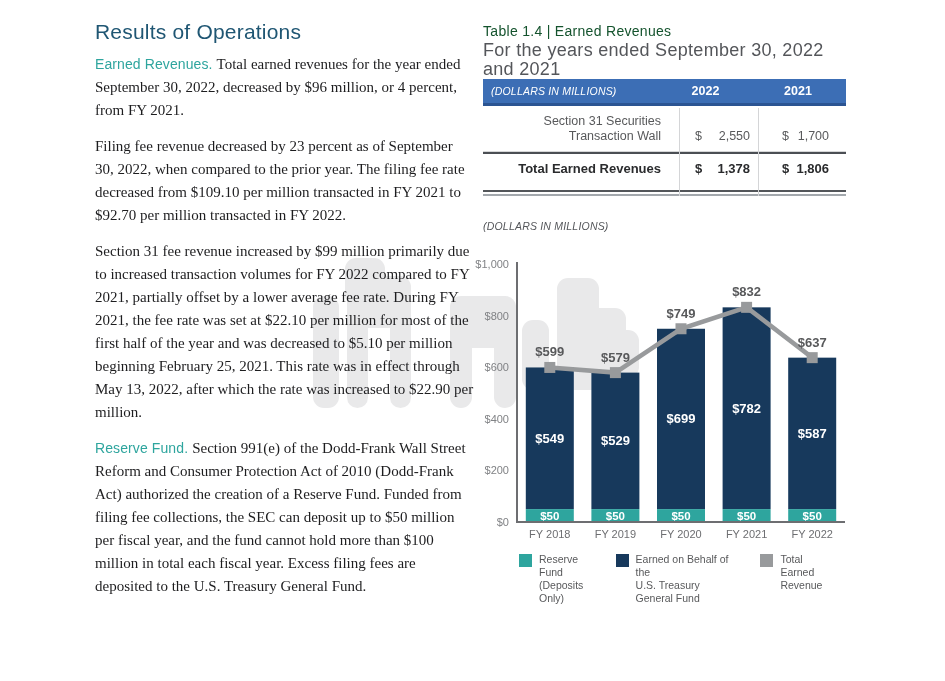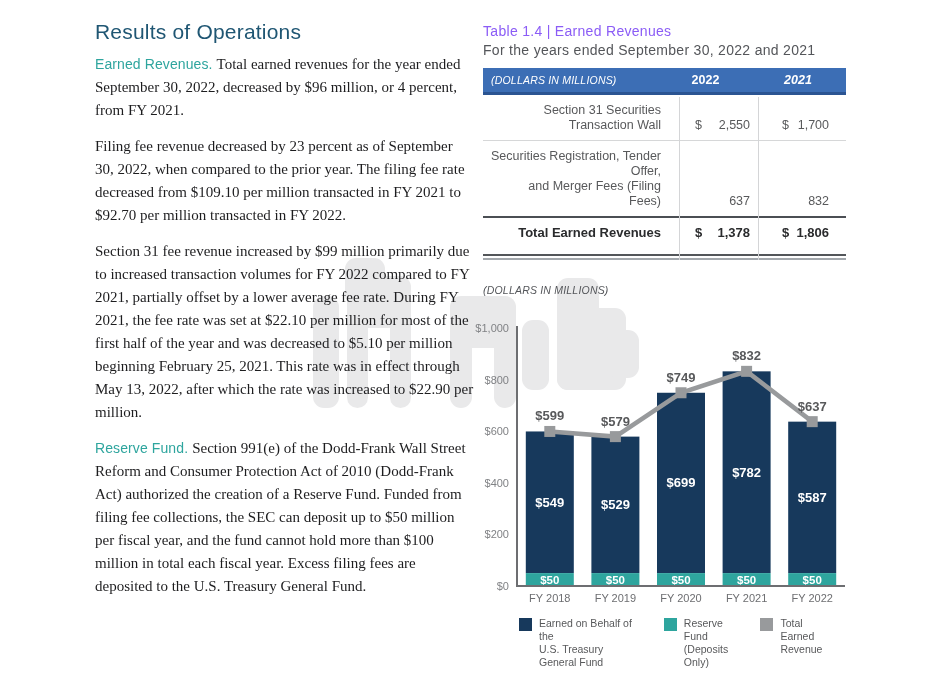--- a/index.html
+++ b/index.html
@@ -11,30 +11,30 @@
   
   .left-col{position:absolute;left:95px;top:20px;width:380px;z-index:2;}
   .h1{font-size:21px;line-height:24px;color:#1F5673;margin:0 0 9px 0;font-weight:normal;
       letter-spacing:.2px;}
   .body-p{font-family:"Liberation Serif",serif;font-size:15px;line-height:23px;
           color:#1d1d1f;margin:0 0 13px 0;}
   .lead{font-family:"Liberation Sans",sans-serif;font-weight:normal;font-size:14px;
         color:#2EA59E;margin-right:4px;letter-spacing:.1px;}
   
   .right-col{position:absolute;left:483px;top:22px;width:363px;z-index:2;}
-  .blk-title{font-size:14px;line-height:19px;color:#8b5cf6;letter-spacing:.3px;}
-  .blk-sub{font-size:14px;line-height:19px;color:#54565A;letter-spacing:.3px;margin-bottom:8px;}
+  .blk-title{font-size:14px;line-height:19px;color:#14532d;letter-spacing:.3px;}
+  .blk-sub{font-size:18px;line-height:19px;color:#54565A;letter-spacing:.3px;}
   
   .tbl{position:relative;width:363px;}
   .tbl-head{display:flex;align-items:center;background:#3C6EB5;color:#ffffff;height:24px;
             border-bottom:3px solid #2B5492;}
   .hdr-label{flex:1;font-style:italic;font-size:10.5px;padding-left:8px;letter-spacing:.2px;}
   .hdr-col{width:97px;text-align:center;font-weight:bold;font-size:12.5px;padding-right:8px;
            box-sizing:border-box;}
-  .hdr-col.c2{width:88px;font-style:italic;}
+  .hdr-col.c2{width:88px;}
   .tbl-row{display:flex;color:#58595B;font-size:12.5px;line-height:15px;padding:8px 0 7px 0;}
   .tbl-row .lbl{flex:1;padding-left:5px;text-align:right;}
   .tbl-row .lbl .ind{padding-left:14px;}
   .val{width:97px;display:flex;justify-content:space-between;align-items:flex-end;
        box-sizing:border-box;padding:0 8px 0 34px;}
   .val.c2{width:88px;padding:0 17px 0 24px;}
   .tbl-sep{height:1px;background:#d6d7d8;}
   .tbl-strong{height:2px;background:#4B4F54;}
   .total-row{color:#2A2B2D;font-weight:bold;font-size:13px;padding:7px 0 14px 0;}
   .dbl-a{height:2px;background:#53565A;margin-bottom:2px;}
@@ -103,34 +103,20 @@
             <span>2,550</span>
           </div>
           <div class="val c2">
             <span>$</span>
             <span>1,700</span>
           </div>
         </div>
 
         <div class="tbl-sep"></div>
 
-        <div class="tbl-row">
-          <div class="lbl">
-            <div>Securities Registration, Tender Offer,</div>
-            <div class="ind">and Merger Fees (Filing Fees)</div>
-          </div>
-          <div class="val">
-            <span></span>
-            <span>637</span>
-          </div>
-          <div class="val c2">
-            <span></span>
-            <span>832</span>
-          </div>
-        </div>
 
         <div class="tbl-strong"></div>
 
         <div class="tbl-row total-row">
           <div class="lbl">Total Earned Revenues</div>
           <div class="val">
             <span>$</span>
             <span>1,378</span>
           </div>
           <div class="val c2">
@@ -192,31 +178,31 @@
           <text x="26" y="14" text-anchor="end" fill="#808285" font-size="11">$1,000</text>
           <text x="66.8" y="284" text-anchor="middle" fill="#6D6E71" font-size="11">FY 2018</text>
           <text x="132.39999999999998" y="284" text-anchor="middle" fill="#6D6E71" font-size="11">FY 2019</text>
           <text x="198" y="284" text-anchor="middle" fill="#6D6E71" font-size="11">FY 2020</text>
           <text x="263.59999999999997" y="284" text-anchor="middle" fill="#6D6E71" font-size="11">FY 2021</text>
           <text x="329.2" y="284" text-anchor="middle" fill="#6D6E71" font-size="11">FY 2022</text>
         </svg>
 
       <div class="legend">
         <div class="legend-item">
+          <div class="swatch" style="background: rgb(46, 165, 158);"></div>
+          <div>
+            <div>Reserve Fund</div>
+            <div>(Deposits Only)</div>
+          </div>
+        </div>
+        <div class="legend-item">
           <div class="swatch" style="background: rgb(23, 57, 92);"></div>
           <div>
             <div>Earned on Behalf of the</div>
             <div>U.S. Treasury General Fund</div>
-          </div>
-        </div>
-        <div class="legend-item">
-          <div class="swatch" style="background: rgb(46, 165, 158);"></div>
-          <div>
-            <div>Reserve Fund</div>
-            <div>(Deposits Only)</div>
           </div>
         </div>
         <div class="legend-item">
           <div class="swatch" style="background: rgb(152, 154, 156);"></div>
           <div>
             <div>Total Earned</div>
             <div>Revenue</div>
           </div>
         </div>
       </div>

